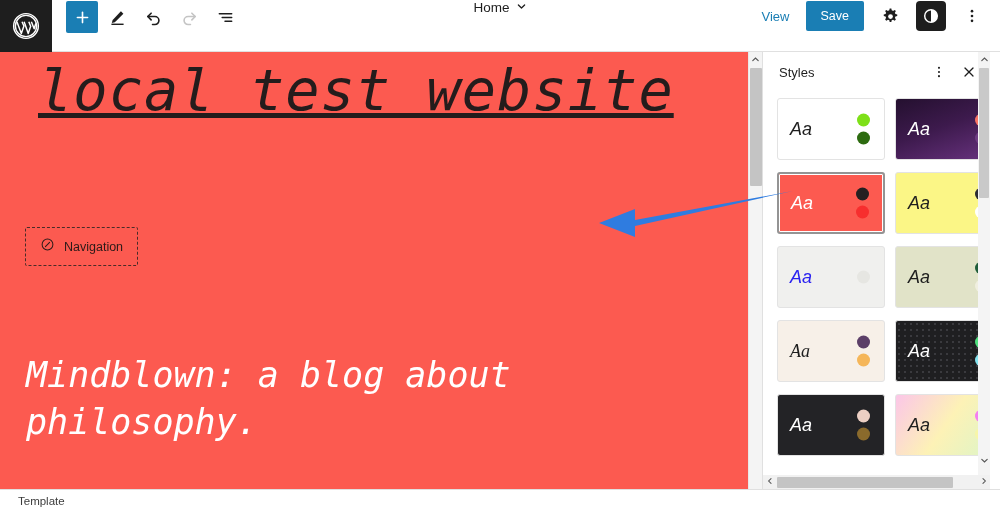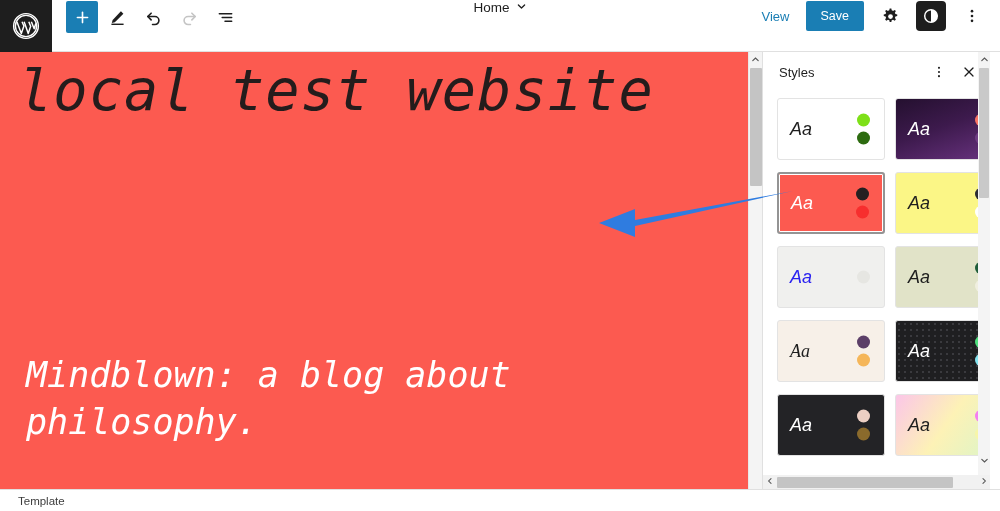--- a/index.html
+++ b/index.html
@@ -80,27 +80,28 @@
     position: absolute; top: 52px; left: 0;
     width: 762px; height: 437px;
     overflow: hidden;
   }
   .canvas {
     position: absolute; top: 0; left: 0;
     width: 752px; height: 437px;
     background: #fc5a50;
   }
   .site-title {
-    position: absolute; left: 18px; top: 5px;
+    position: absolute; left: 38px; top: 5px;
     font-family: "DejaVu Sans Mono", monospace;
     font-style: italic;
     font-size: 57px;
     letter-spacing: 1px;
     color: #241c1c;
     white-space: nowrap;
+    text-decoration: underline;
   }
   .nav-placeholder {
     position: absolute; left: 25px; top: 175px;
     border: 1px dashed #4a2b28;
     border-radius: 2px;
     padding: 9px 14px;
     display: flex; align-items: center; gap: 9px;
     cursor: pointer;
   }
   .nav-placeholder .label {
@@ -321,20 +322,29 @@
         </svg>
       </button>
     </div>
   </div>
 
   <div class="canvas-wrap">
     <div class="canvas">
 
       <div class="site-title">local test website</div>
 
+      <div class="nav-placeholder">
+        <span>
+          <svg width="15" height="15" viewBox="0 0 20 20" fill="none" stroke="#2c1b19" stroke-width="1.35">
+            <circle cx="10" cy="10" r="7.2"></circle>
+            <line x1="12.8" y1="7.2" x2="7.2" y2="12.8" stroke-linecap="round"></line>
+          </svg>
+        </span>
+        <span class="label">Navigation</span>
+      </div>
 
       <div class="tagline">Mindblown: a blog about philosophy.</div>
 
     </div>
   </div>
 
   <div class="canvas-scrollbar">
     <div class="csb-up">
       <svg width="9" height="9" viewBox="0 0 10 10" fill="none" stroke="#555" stroke-width="1.3" stroke-linecap="round">
         <path d="M2 6.3 L5 3.3 L8 6.3"></path>

